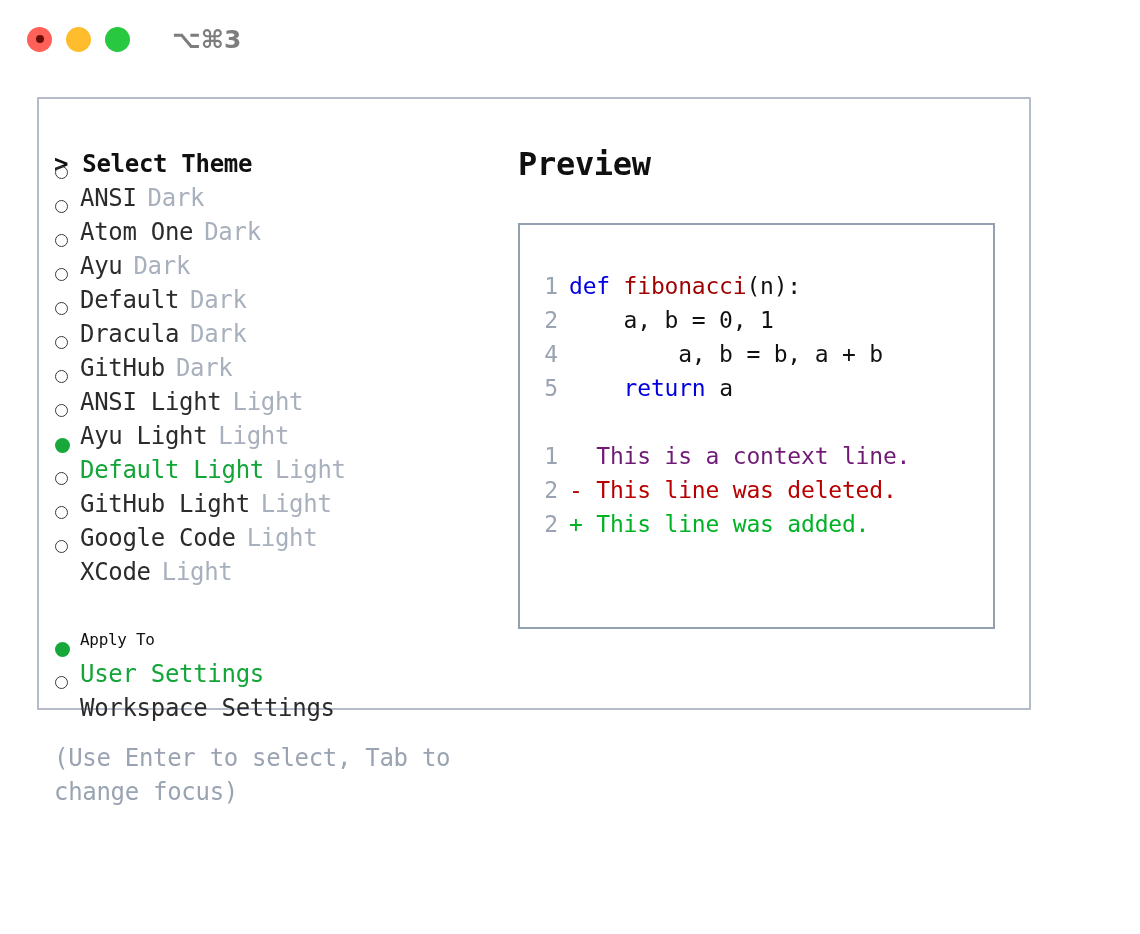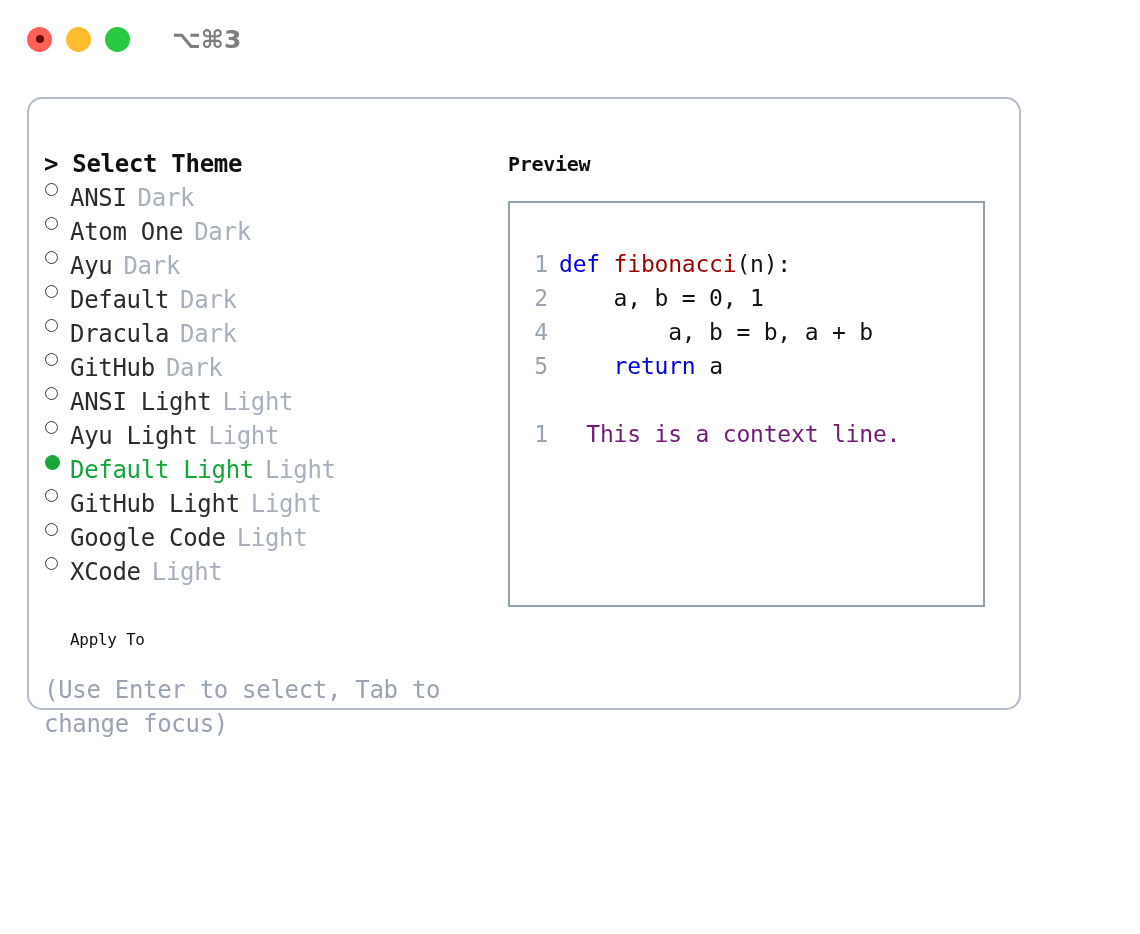--- a/index.html
+++ b/index.html
@@ -61,26 +61,26 @@
     font-size: 25px;
     font-weight: bold;
     color: #7d7d7d;
     letter-spacing: 0px;
     font-family: "DejaVu Sans", "Liberation Sans", sans-serif;
   }
 
   
   .panel {
     position: absolute;
-    left: 27px;
+    left: 37px;
     top: 97px;
     width: 994px;
     height: 613px;
     border: 2px solid #b4bcc9;
-    border-radius: 15px;
+    border-radius: 1px;
     background: #ffffff;
     box-sizing: border-box;
   }
 
   .panel-inner {
     position: relative;
     width: 100%;
     height: 100%;
   }
 
@@ -96,21 +96,21 @@
     font-size: 24px;
     font-weight: bold;
     color: #101010;
     line-height: 34px;
     white-space: pre;
     letter-spacing: -0.3px;
   }
 
   .opt-row {
     display: flex;
-    align-items: center;
+    align-items: flex-start;
     line-height: 34px;
     font-size: 24px;
     white-space: pre;
     letter-spacing: -0.3px;
   }
   .marker-dot {
     display: inline-block;
     width: 26px;
     flex: 0 0 26px;
     position: relative;
@@ -175,28 +175,28 @@
   }
 
   
   .right-col {
     position: absolute;
     left: 479px;
     top: 48px;
     width: 500px;
   }
   .preview-title {
-    font-size: 20px;
+    font-size: 32px;
     font-weight: bold;
     color: #101010;
     line-height: 34px;
     letter-spacing: -0.3px;
   }
   .preview-box {
-    margin-top: 20px;
+    margin-top: 42px;
     width: 477px;
     height: 406px;
     border: 2px solid #93a0b0;
     background: #ffffff;
     box-sizing: border-box;
     padding: 44px 12px 0 14px;
   }
   .code-line {
     font-size: 23px;
     line-height: 34px;
@@ -251,35 +251,41 @@
             <div class="opt-row"><span class="marker-dot"></span><span class="opt-label sel">Default Light</span><span class="opt-tag">Light</span></div>
             <div class="opt-row"><span class="marker-ring"></span><span class="opt-label">GitHub Light</span><span class="opt-tag">Light</span></div>
             <div class="opt-row"><span class="marker-ring"></span><span class="opt-label">Google Code</span><span class="opt-tag">Light</span></div>
             <div class="opt-row"><span class="marker-ring"></span><span class="opt-label">XCode</span><span class="opt-tag">Light</span></div>
           </div>
 
         <div class="spacer-lg"></div>
 
         <div class="apply-header">Apply To</div>
 
+        <div id="apply-list">
+            <div class="opt-row"><span class="marker-dot"></span><span class="opt-label sel">User Settings</span></div>
+            <div class="opt-row"><span class="marker-ring"></span><span class="opt-label">Workspace Settings</span></div>
+          </div>
 
         <div class="hint">(Use Enter to select, Tab to change focus)</div>
       </div>
 
       <div class="right-col">
         <div class="preview-title">Preview</div>
         <div class="preview-box">
           <div id="code-sample">
               <div class="code-line"><span class="lnum">1</span><span class="tok-kw">def </span><span class="tok-fn">fibonacci</span><span class="tok-pl">(n):</span></div>
               <div class="code-line"><span class="lnum">2</span><span class="tok-pl">    a, b = 0, 1</span></div>
               <div class="code-line"><span class="lnum">4</span><span class="tok-pl">        a, b = b, a + b</span></div>
               <div class="code-line"><span class="lnum">5</span><span class="tok-pl">    </span><span class="tok-kw">return</span><span class="tok-pl"> a</span></div>
             </div>
           <div class="blank-line"></div>
           <div id="diff-sample">
               <div class="code-line"><span class="lnum">1</span><span class="tok-ctx">  This is a context line.</span></div>
+              <div class="code-line"><span class="lnum">2</span><span class="tok-del">- This line was deleted.</span></div>
+              <div class="code-line"><span class="lnum">2</span><span class="tok-add">+ This line was added.</span></div>
             </div>
         </div>
       </div>
 
     </div>
   </div>
 </div>
 
 </body></html>

